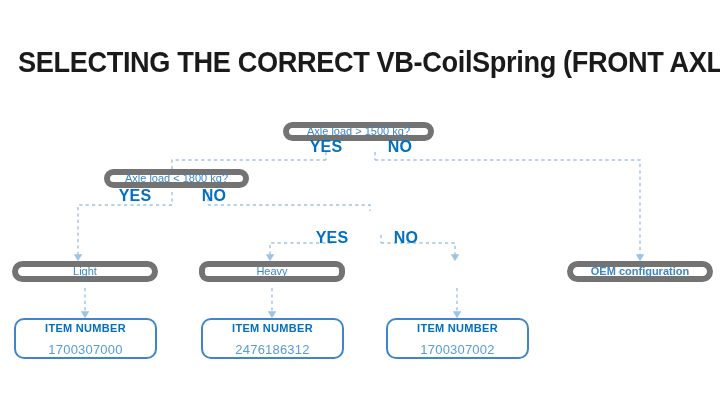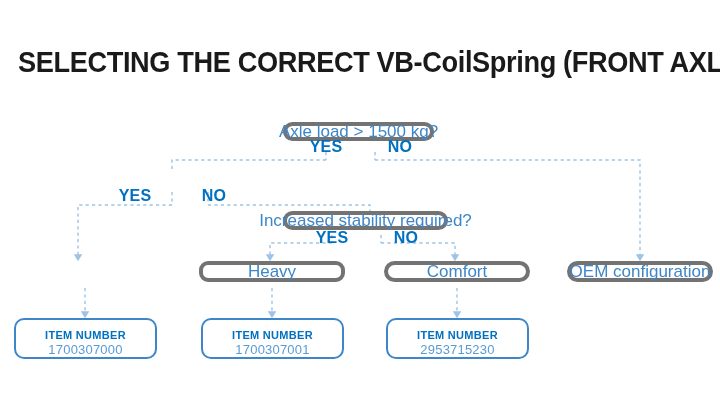--- a/index.html
+++ b/index.html
@@ -40,28 +40,28 @@
     left: 0;
     top: 0;
     width: 720px;
     height: 405px;
   }
 
   
   .node {
     position: absolute;
     box-sizing: border-box;
-    border: 4px solid #737373;
+    border: 6px solid #737373;
     border-radius: 999px;
     background: #ffffff;
     display: flex;
     align-items: center;
     justify-content: center;
     color: #3e86c8;
-    font-size: 17px;
+    font-size: 11px;
     line-height: 1;
     white-space: nowrap;
   }
   .node.decision { height: 19px; }
   .node.result { height: 21px; }
 
   
   .branch-label {
     position: absolute;
     color: #0070c0;
@@ -76,21 +76,21 @@
   
   .item-box {
     position: absolute;
     box-sizing: border-box;
     border: 2px solid #3e86c8;
     border-radius: 10px;
     background: #ffffff;
     display: flex;
     flex-direction: column;
     align-items: center;
-    justify-content: flex-end;
+    justify-content: space-between;
     padding-top: 1px;
   }
   .item-box .item-heading {
     color: #0070c0;
     font-weight: bold;
     font-size: 11px;
     line-height: 14px;
     letter-spacing: 0.3px;
     white-space: nowrap;
   }
@@ -140,46 +140,46 @@
       <path d="M 457 288 L 457 313" marker-end="url(#arrow)"></path>
     </g>
   </svg>
 
   <div class="node decision" style="left:283px; top:122px; width:151px;">Axle load &gt; 1500 kg?</div>
 
   <div class="branch-label" style="left:300px; top:141px; width:52px;">YES</div>
 
   <div class="branch-label" style="left:379px; top:141px; width:42px;">NO</div>
 
+  <div class="node decision" style="left:104px; top:169px; width:145px;">Axle load &lt; 1800 kg?</div>
 
   <div class="branch-label" style="left:109px; top:190px; width:52px;">YES</div>
 
   <div class="branch-label" style="left:193px; top:190px; width:42px;">NO</div>
 
-  <div class="node decision" style="left:283px; top:211px; width:165px;">Increased stability required?</div>
 
   <div class="branch-label" style="left:306px; top:232px; width:52px;">YES</div>
 
   <div class="branch-label" style="left:385px; top:232px; width:42px;">NO</div>
 
+  <div class="node result" style="left:12px; top:261px; width:146px;">Light</div>
 
   <div class="node result" style="left:199px; top:261px; width:146px;border-radius:9px;">Heavy</div>
 
-  <div class="node result" style="left:384px; top:261px; width:146px;">Comfort</div>
 
-  <div class="node result" style="left:567px; top:261px; width:146px;">OEM configuration</div>
+  <div class="node result" style="left:567px; top:261px; width:146px;font-weight:bold;">OEM configuration</div>
 
   <div class="item-box" style="left:14px; top:318px; width:143px; height:41px;">
     <div class="item-heading">ITEM NUMBER</div>
     <div class="item-value">1700307000</div>
   </div>
 
   <div class="item-box" style="left:201px; top:318px; width:143px; height:41px;">
     <div class="item-heading">ITEM NUMBER</div>
-    <div class="item-value">1700307001</div>
+    <div class="item-value">2476186312</div>
   </div>
 
   <div class="item-box" style="left:386px; top:318px; width:143px; height:41px;">
     <div class="item-heading">ITEM NUMBER</div>
-    <div class="item-value">2953715230</div>
+    <div class="item-value">1700307002</div>
   </div>
 
 </div>
 
 </body></html>

